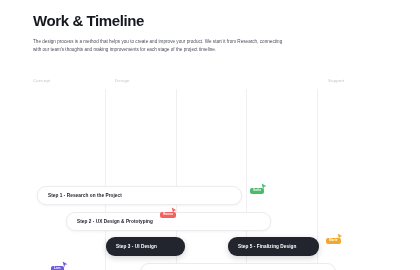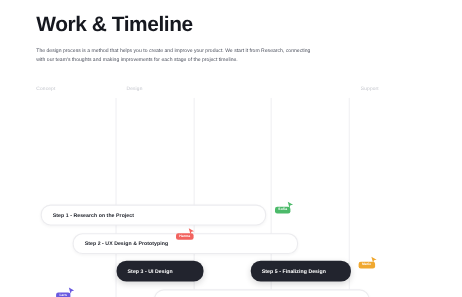--- a/index.html
+++ b/index.html
@@ -16,21 +16,21 @@
   }
 
   
   .header {
     position: absolute;
     left: 33px;
     top: 13px;
     width: 300px;
   }
   .page-title {
-    font-size: 19px;
+    font-size: 15px;
     font-weight: 700;
     letter-spacing: -0.4px;
     color: #16181f;
     line-height: 1.1;
   }
   .subtitle {
     margin-top: 8px;
     font-size: 4.6px;
     line-height: 1.85;
     color: #4b4f5c;

